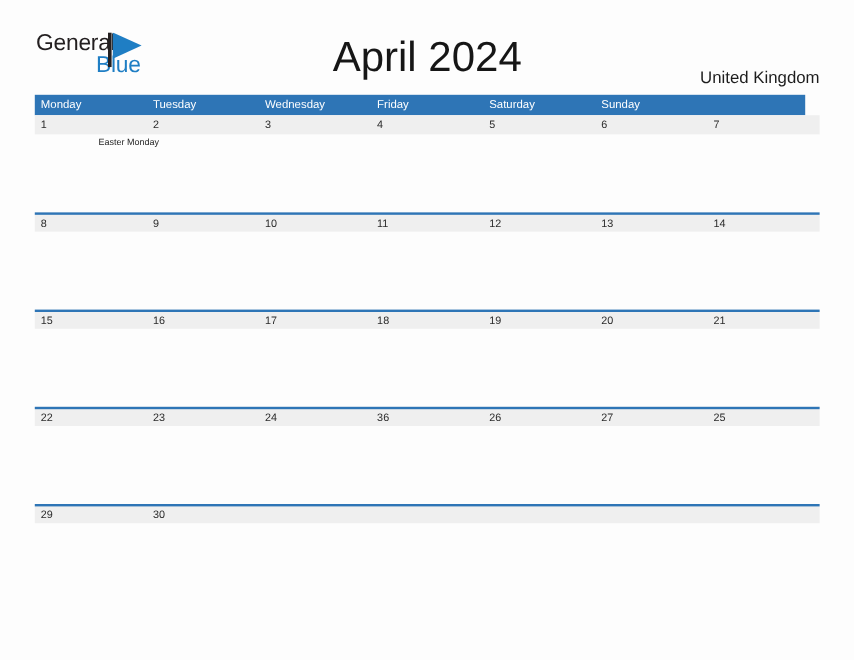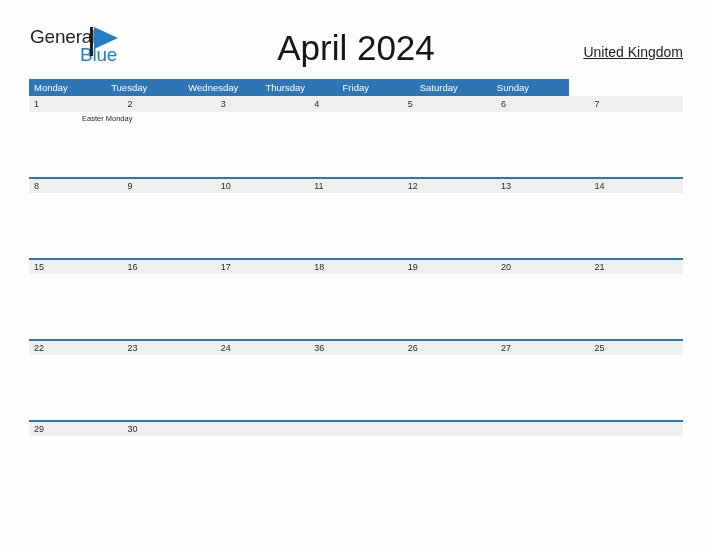--- a/index.html
+++ b/index.html
@@ -78,40 +78,39 @@
     font-size: 35px;
     line-height: 44px;
     font-weight: 400;
     color: #161616;
     white-space: nowrap;
   }
 
   .cal-region {
     position: absolute;
     right: 0;
-    top: 4px;
+    top: 16px;
     font-size: 14px;
     line-height: 44px;
     color: #1d1d1d;
     white-space: nowrap;
     text-align: right;
-    text-decoration: underline;
   }
 
   
   .calendar {
     position: absolute;
     left: 29px;
     top: 79px;
     width: 654px;
   }
 
   .weekday-row {
     display: flex;
-    width: 540px;
+    width: 642px;
     height: 17px;
     background: #2e75b6;
   }
   .weekday-cell {
     width: 93.42857px;
     box-sizing: border-box;
     padding-left: 5px;
     color: #ffffff;
     font-size: 9.5px;
     line-height: 17px;
@@ -201,21 +200,20 @@
 
     <div class="cal-region">United Kingdom</div>
   </div>
 
   <div class="calendar">
 
     <div class="weekday-row">
       <div class="weekday-cell">Monday</div>
       <div class="weekday-cell">Tuesday</div>
       <div class="weekday-cell">Wednesday</div>
-      <div class="weekday-cell">Thursday</div>
       <div class="weekday-cell">Friday</div>
       <div class="weekday-cell">Saturday</div>
       <div class="weekday-cell">Sunday</div>
     </div>
 
     <div class="week-row first">
       <div class="date-band">
         <div class="date-cell">1</div>
         <div class="date-cell">2</div>
         <div class="date-cell">3</div>

